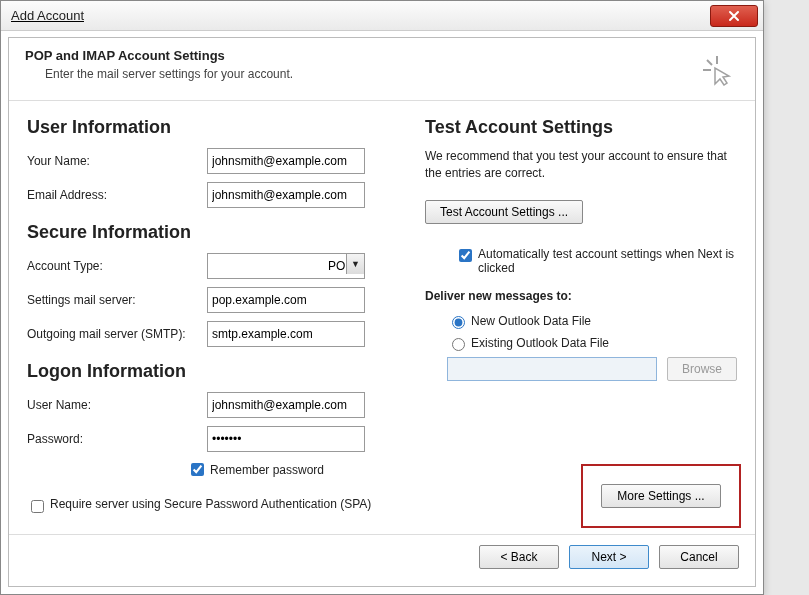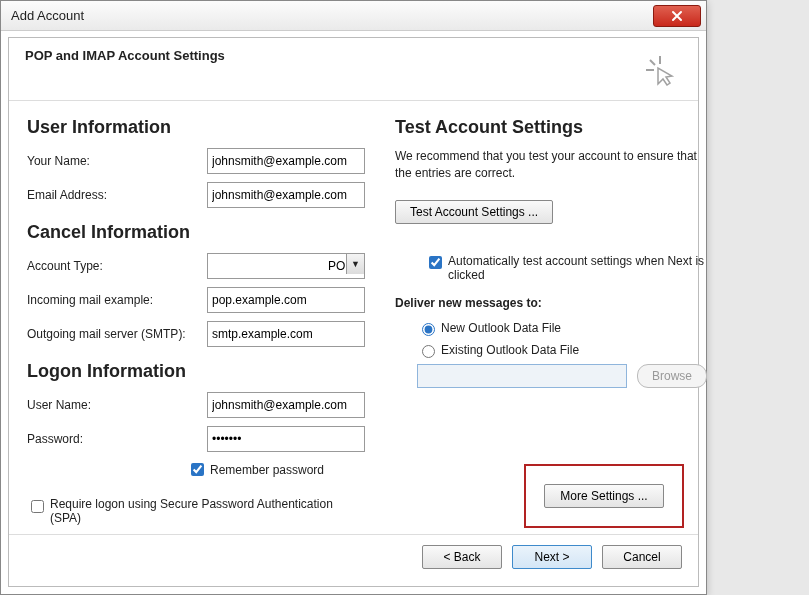--- a/index.html
+++ b/index.html
@@ -1,19 +1,19 @@
 <!DOCTYPE html>
 <html><head>
 <meta charset="utf-8">
 <style>
 * { box-sizing: border-box; font-family: "Segoe UI", Tahoma, sans-serif; }
 body { margin: 0; background: #e8e8e8; }
 .window {
-  width: 707px; height: 595px; position: relative;
-  background: #fff; border: 1px solid #888; box-shadow: 0 2px 8px rgba(0,0,0,.2);
+  width: 764px; height: 595px; position: relative;
+  background: #fff; border: 1px solid #888; box-shadow: 0 2px 8px rgba(0,0,0,.2); text-decoration: underline;
 }
 .titlebar {
   height: 30px; background: linear-gradient(#fcfcfc, #eaeaea);
   border-bottom: 1px solid #ccc; display: flex; align-items: center;
   padding: 0 0 0 10px; font-size: 13px; color: #222;
 }
 .titlebar .title-text { flex: 1; }
 .close-btn {
   width: 48px; height: 22px; margin: 0 5px;
   background: linear-gradient(#e06050, #c8281b);
@@ -49,23 +49,23 @@
   display: flex; align-items: center; justify-content: center; font-size: 9px;
 }
 .chk-row { display: flex; align-items: center; margin: 6px 0 8px 160px; }
 .chk-row input { margin-right: 6px; accent-color: #2a74c5; }
 .chk-row2 { display: flex; align-items: flex-start; margin-top: 18px; }
 .chk-row2 input { margin-right: 6px; }
 .btn {
   height: 24px; padding: 0 14px; font-size: 12px; border: 1px solid #888;
   background: linear-gradient(#fafafa,#e4e4e4); border-radius: 2px; cursor: pointer;
 }
-.btn:disabled { color: #999; border-color: #bbb; background: #f4f4f4; cursor: default; border-radius: 11px; }
+.btn:disabled { color: #999; border-color: #bbb; background: #f4f4f4; cursor: default; }
 .right-desc { margin: 0 0 18px 0; line-height: 1.4; }
-.test-btn-row { margin-bottom: 30px; }
+.test-btn-row { margin-bottom: 23px; }
 .auto-test { display: flex; align-items: flex-start; margin: 0 0 14px 30px; }
 .auto-test input { margin-right: 6px; margin-top: 2px; accent-color: #2a74c5; }
 .deliver-title { font-weight: bold; margin: 0 0 10px 0; }
 .radio-row { display: flex; align-items: center; margin: 0 0 6px 22px; }
 .radio-row input { margin-right: 6px; accent-color: #2a74c5; }
 .browse-row { display: flex; align-items: center; margin: 6px 0 0 22px; }
 .browse-row input[type=text] {
   width: 210px; height: 24px; border: 1px solid #8fb5dc; background: #eef3f8; margin-right: 10px;
 }
 .more-settings-wrap {
@@ -92,20 +92,21 @@
       <svg width="12" height="12" viewBox="0 0 12 12">
           <path d="M2 2 L10 10 M10 2 L2 10" stroke="#fff" stroke-width="2" stroke-linecap="round"></path>
         </svg>
     </div>
   </div>
 
   <div class="dialog-body">
     <div class="header-area">
       <div class="header-text">
         <h1>POP and IMAP Account Settings</h1>
+        <p>Enter the mail server settings for your account.</p>
       </div>
       <svg class="cursor-icon" viewBox="0 0 32 32">
         <line x1="16" y1="2" x2="16" y2="10" stroke="#555" stroke-width="2"></line>
         <line x1="2" y1="16" x2="10" y2="16" stroke="#555" stroke-width="2"></line>
         <line x1="6" y1="6" x2="11" y2="11" stroke="#555" stroke-width="2"></line>
         <path d="M14 14 L14 30 L19 25 L23 31 L26 29 L22 23 L28 22 Z" fill="none" stroke="#555" stroke-width="1.5"></path>
       </svg>
     </div>
 
     <div class="content">
@@ -113,30 +114,30 @@
         <p class="section-title">User Information</p>
         <div class="row">
           <label>Your Name:</label>
           <input type="text" value="johnsmith@example.com" style="">
         </div>
         <div class="row">
           <label>Email Address:</label>
           <input type="text" value="johnsmith@example.com" style="">
         </div>
 
-        <p class="section-title" style="margin-top:14px">Cancel Information</p>
+        <p class="section-title" style="margin-top:14px">Secure Information</p>
         <div class="row">
           <label>Account Type:</label>
           <div class="select-wrap">
             <input type="text" readonly="" value="POP3" style="">
             <div class="arrow">▼</div>
           </div>
         </div>
         <div class="row">
-          <label>Incoming mail example:</label>
+          <label>Settings mail server:</label>
           <input type="text" value="pop.example.com" style="">
         </div>
         <div class="row">
           <label>Outgoing mail server (SMTP):</label>
           <input type="text" value="smtp.example.com" style="">
         </div>
 
         <p class="section-title" style="margin-top:14px">Logon Information</p>
         <div class="row">
           <label>User Name:</label>
@@ -145,21 +146,21 @@
         <div class="row">
           <label>Password:</label>
           <input type="password" value="*******" style="">
         </div>
         <div class="chk-row">
           <input type="checkbox" checked="" style="">
           <span>Remember password</span>
         </div>
         <div class="chk-row2">
           <input type="checkbox" style="">
-          <span>Require logon using Secure Password Authentication (SPA)</span>
+          <span>Require server using Secure Password Authentication (SPA)</span>
         </div>
       </div>
 
       <div class="col-right">
         <p class="section-title">Test Account Settings</p>
         <p class="right-desc">We recommend that you test your account to ensure that the entries are correct.</p>
         <div class="test-btn-row">
           <button class="btn">Test Account Settings ...</button>
         </div>
         <div class="auto-test">

